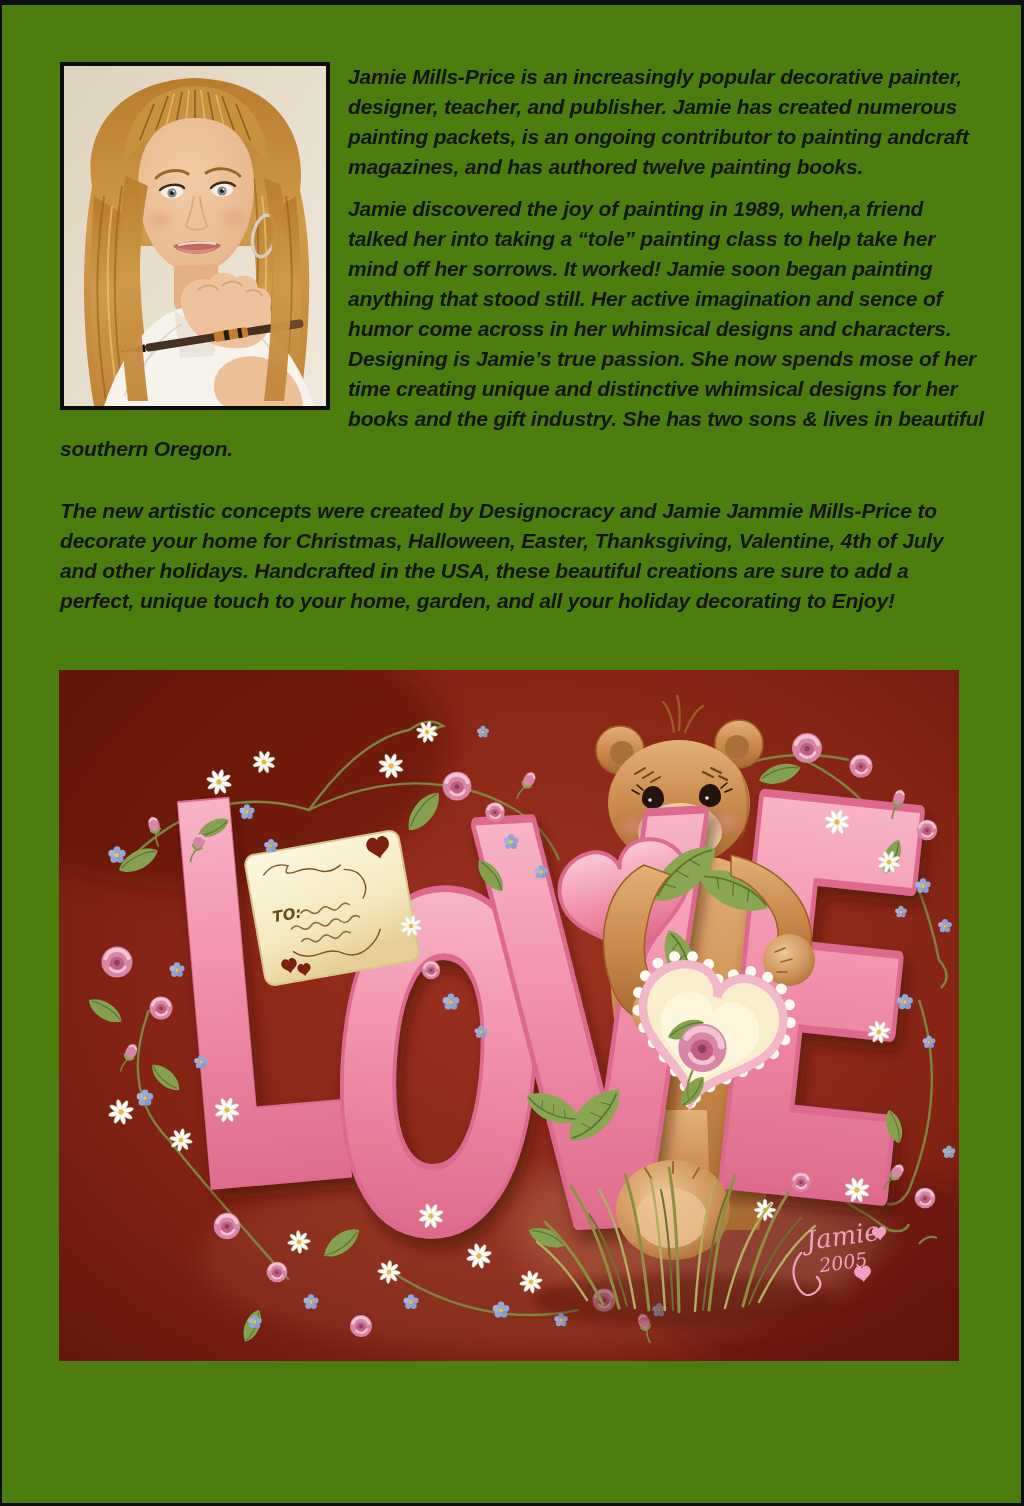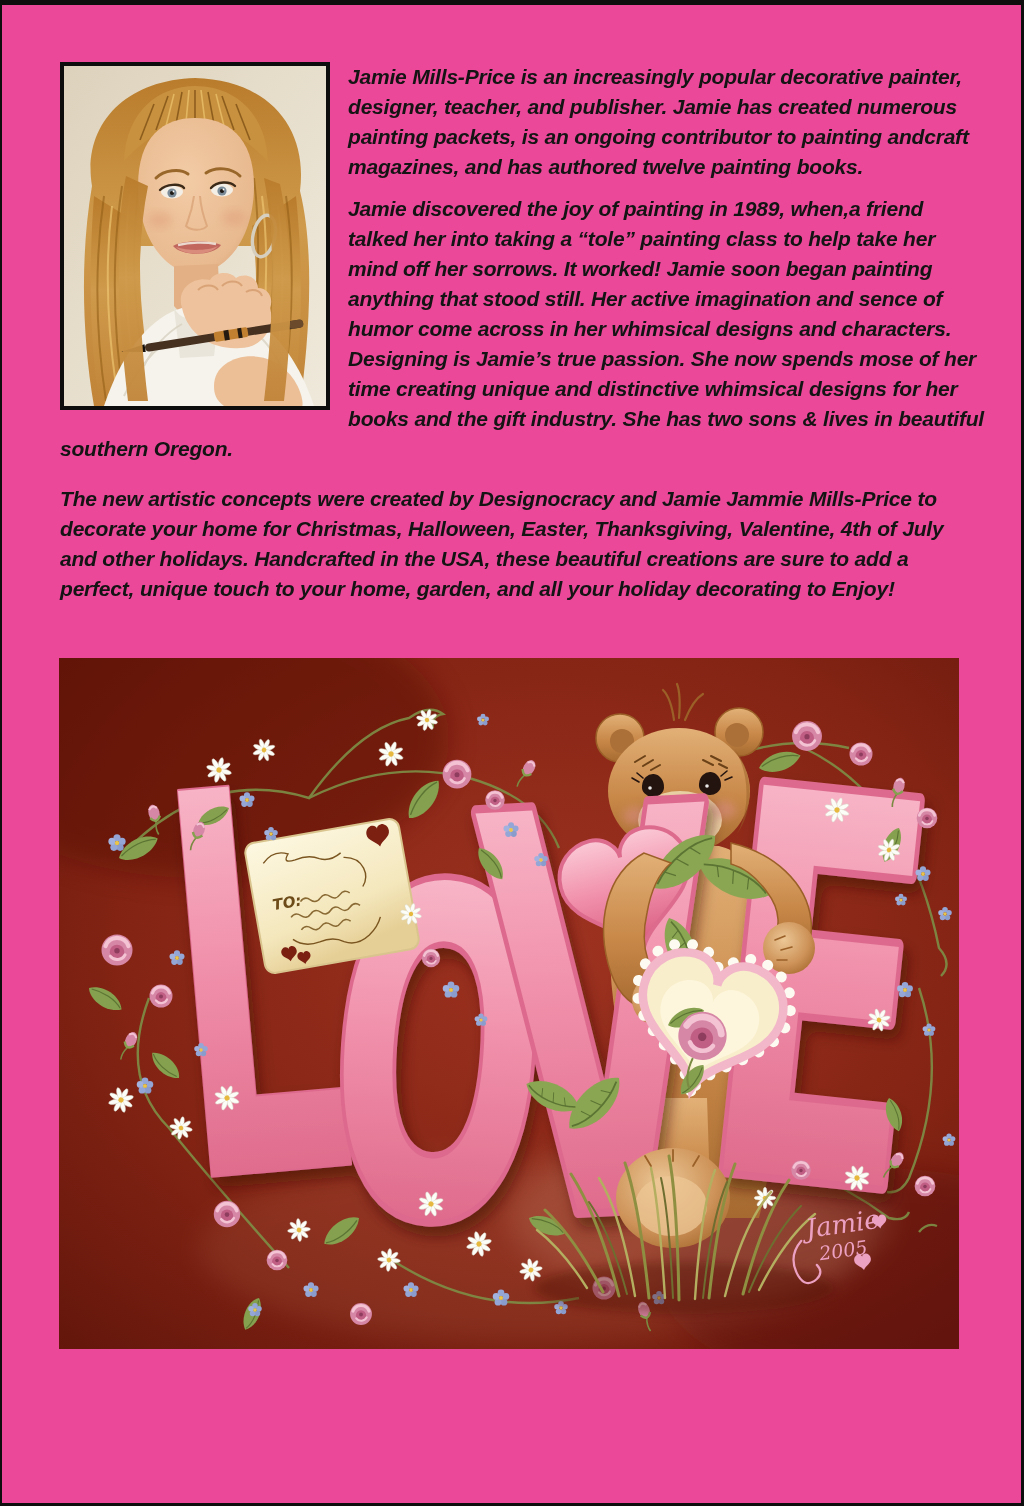--- a/index.html
+++ b/index.html
@@ -1,33 +1,33 @@
 <!DOCTYPE html>
 <html><head>
 <meta charset="utf-8">
 <style>
   html,body{margin:0;padding:0;background:#fff;}
   .page{
     width:1024px;height:1506px;box-sizing:border-box;
     border-style:solid;border-color:#0e0e0e;border-width:5px 3px 3px 2px;
-    background:#ec4899;overflow:hidden;position:relative;
+    background:#4d7c0f;overflow:hidden;position:relative;
     font-family:"Liberation Sans","DejaVu Sans",sans-serif;
   }
   .bio{margin:57px 36px 0 58px;}
   .portrait-frame{
     float:left;width:262px;height:340px;border:4px solid #0d0d0d;
     margin:0 18px 12px 0;background:#e6dccb;
   }
   .portrait-frame svg{display:block;}
   .bio p{
     margin:0;font-weight:bold;font-style:italic;font-size:21px;line-height:30px;
     color:#141414;letter-spacing:-0.2px;text-align:left;
   }
   .bio p.p1{margin-bottom:12px;}
-  .bio p.p2{margin-bottom:20px;font-style:italic;}
+  .bio p.p2{margin-bottom:32px;font-style:italic;}
   .seg{display:block;}
   .seg.inlinewrap{display:inline;}
   .painting-wrap{margin:54px 0 0 57px;width:900px;height:691px;}
   .painting-wrap svg{display:block;}
 </style>
 </head>
 <body>
 
 <div class="page">
 

